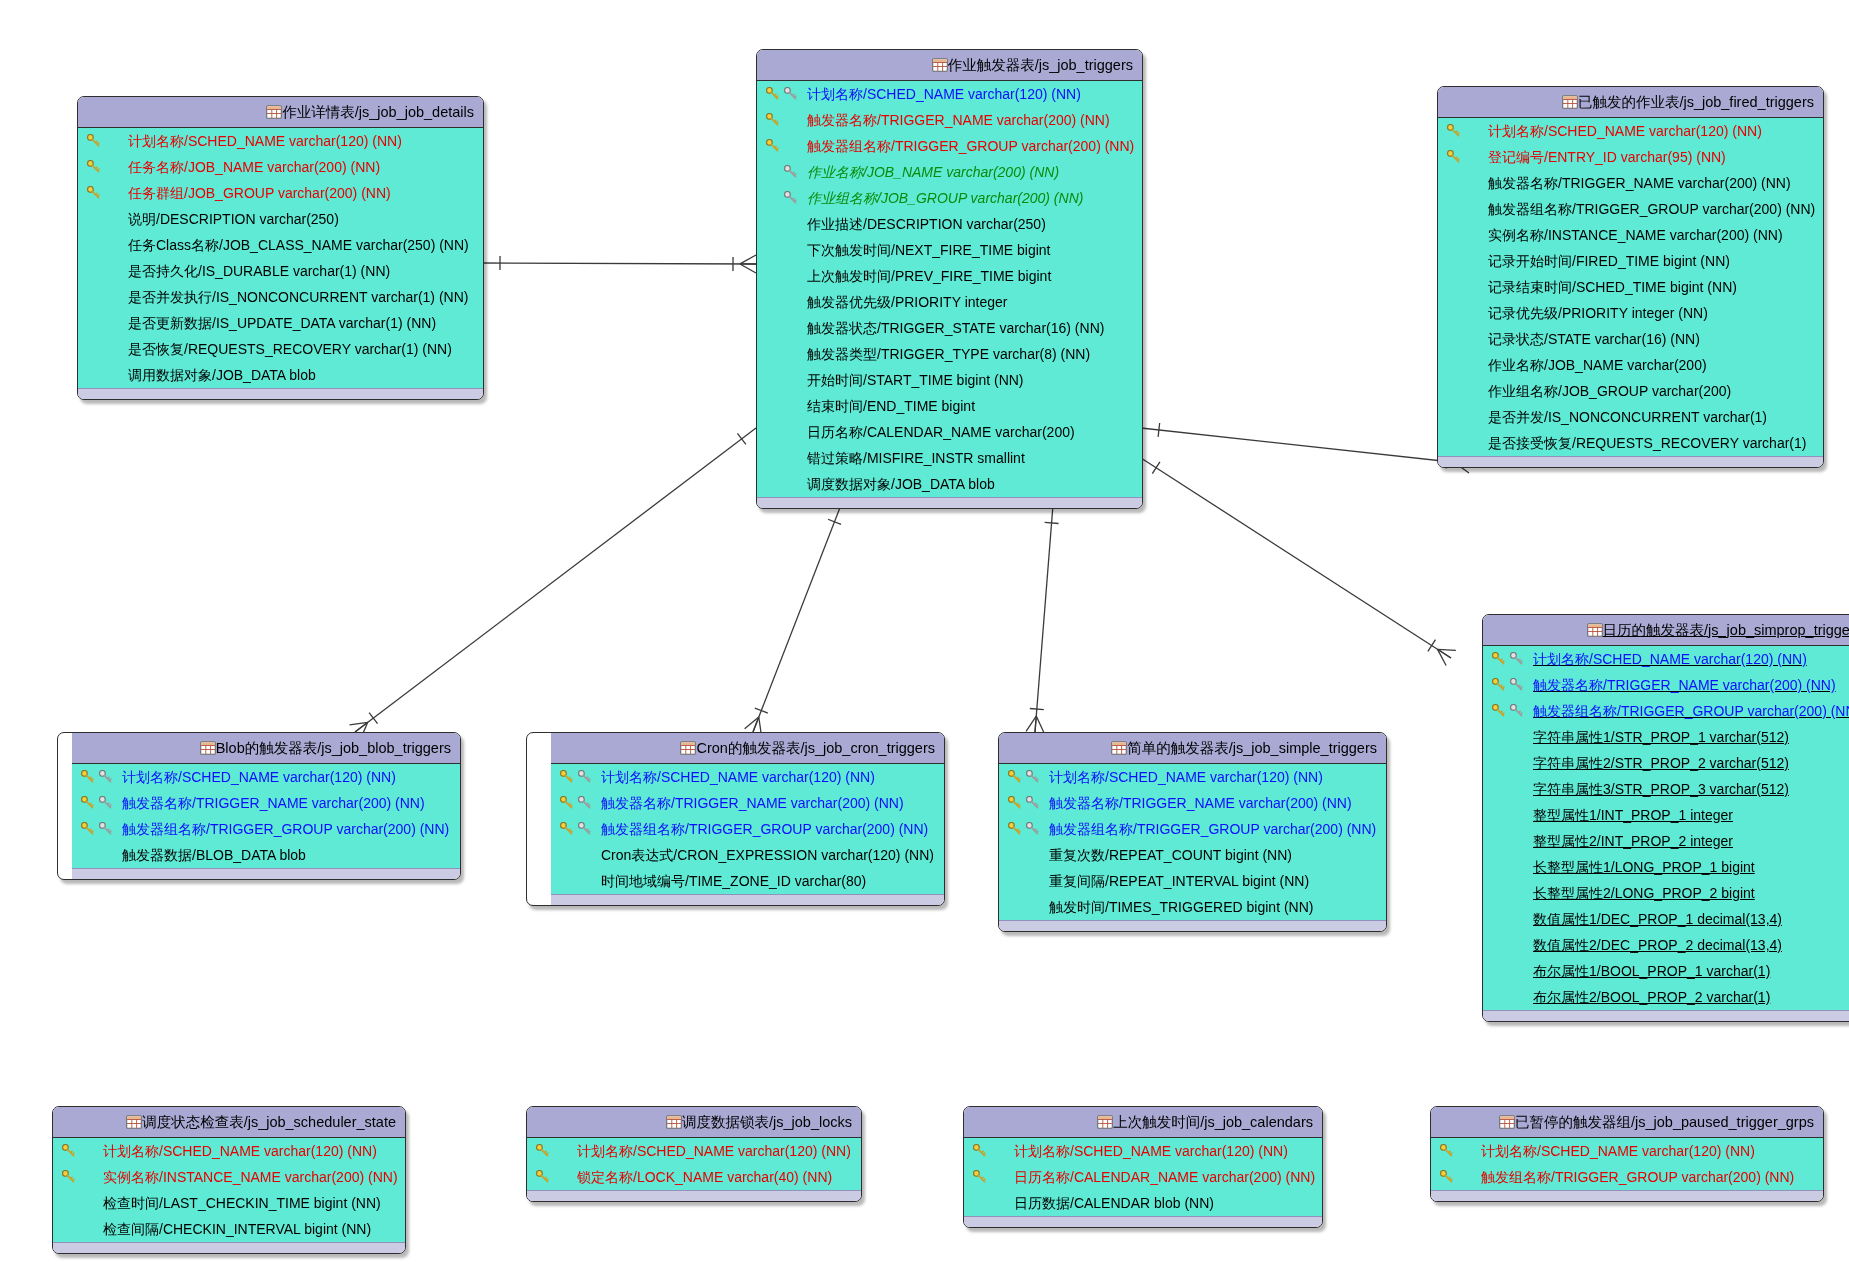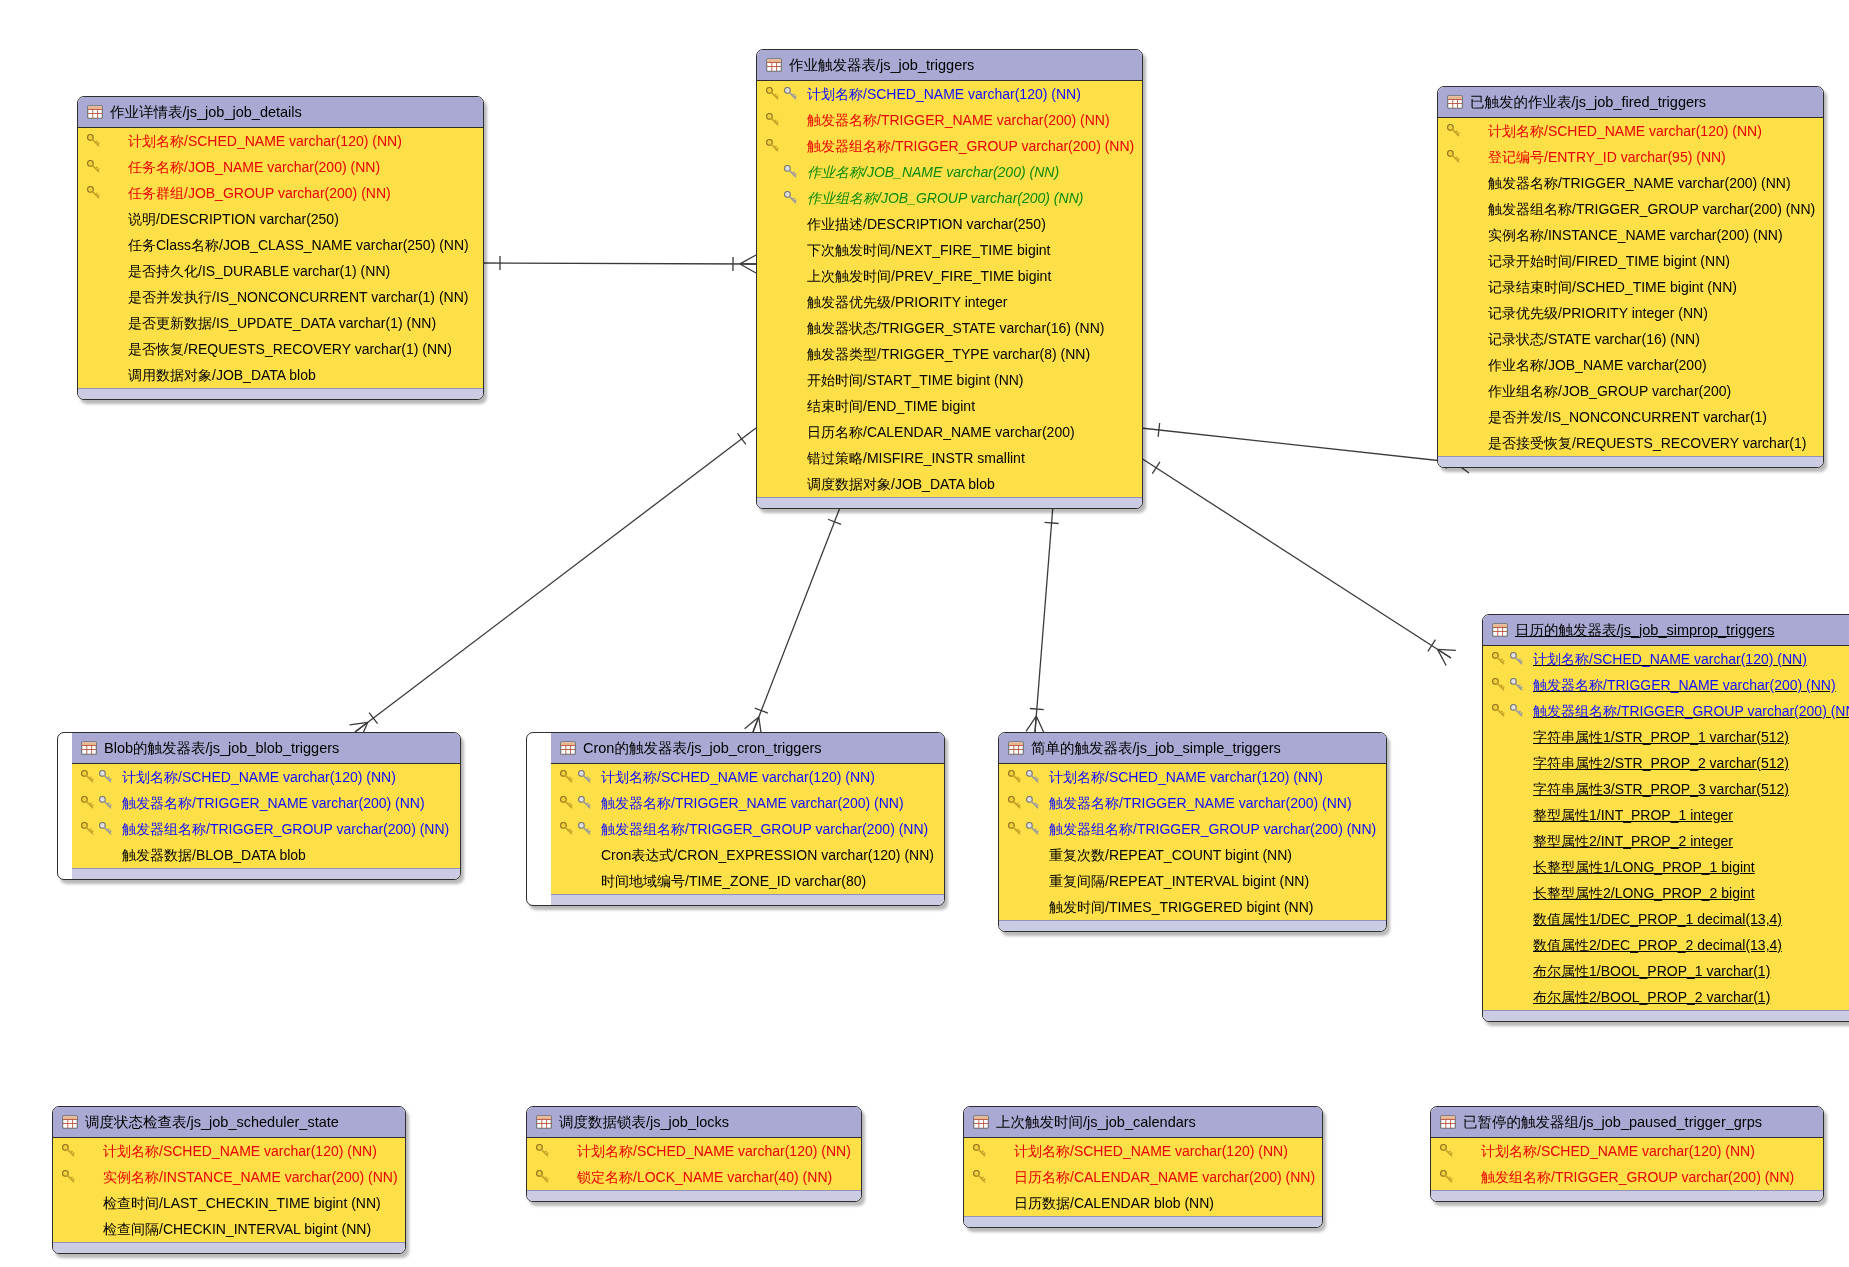--- a/index.html
+++ b/index.html
@@ -17,25 +17,26 @@
     border:1.5px solid #2e2e2e;
     border-radius:7px;
     box-shadow:3px 4px 3px rgba(0,0,0,0.28);
     overflow:hidden;
   }
   .t-header {
     height:30px;
     background:var(--header-fill,#a9a9d4);
     border-bottom:1.5px solid #2e2e2e;
     display:flex; align-items:center;
-    padding:0 9px; gap:7px;
+    padding:0 9px; 
     font-size:14.5px; color:#000;
     white-space:nowrap;
+    justify-content:flex-end;
   }
-  .t-rows { background:#fde047; }
+  .t-rows { background:#5eead4; }
   .col-row { height:26px; display:flex; align-items:center; overflow:hidden; }
   .keyzone { flex:0 0 50px; width:50px; height:100%; position:relative; }
   .keyzone .k1 { position:absolute; left:8px;  top:5px; width:15px; height:15px; }
   .keyzone .k2 { position:absolute; left:26px; top:5px; width:15px; height:15px; }
   .col-label { font-size:14px; white-space:nowrap; line-height:26px; }
   .c-pk   { color:var(--pk-color,#e80000); }
   .c-pkfk { color:var(--pkfk-color,#0d0dff); }
   .c-fk   { color:var(--fk-color,#0a8a0a);font-style:italic; }
   .c-n    { color:#000; }
   .t-footer {

